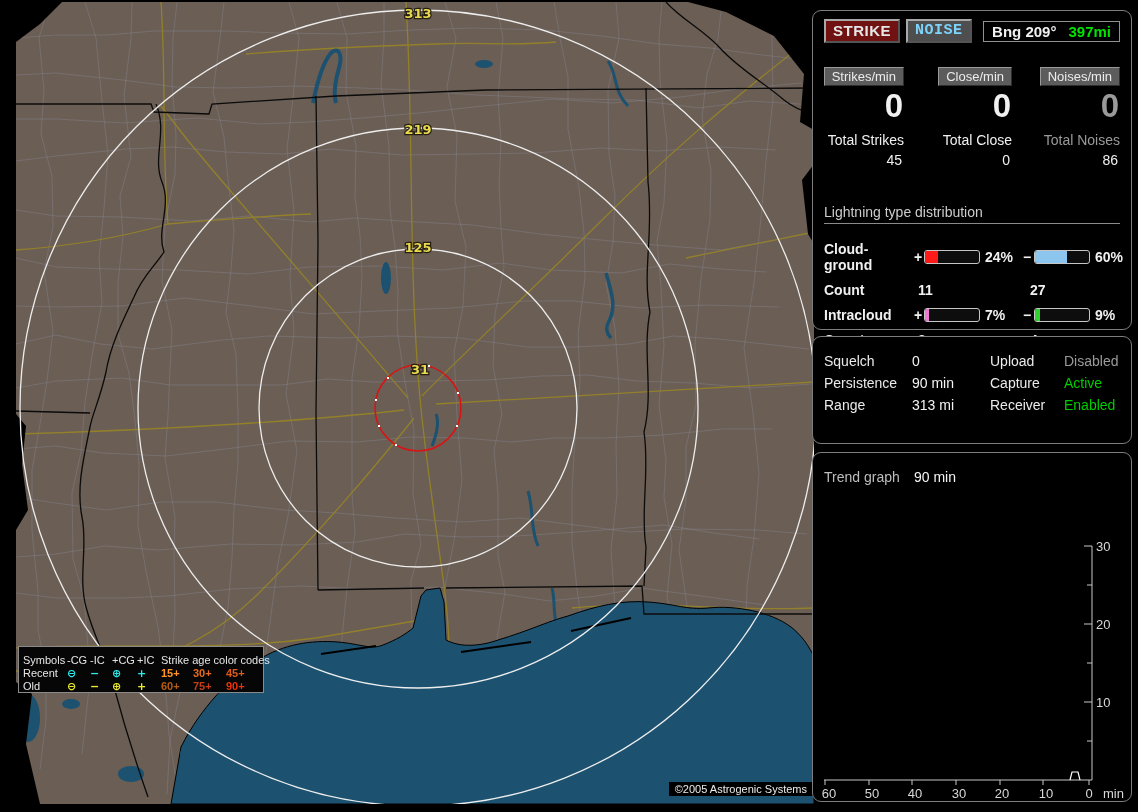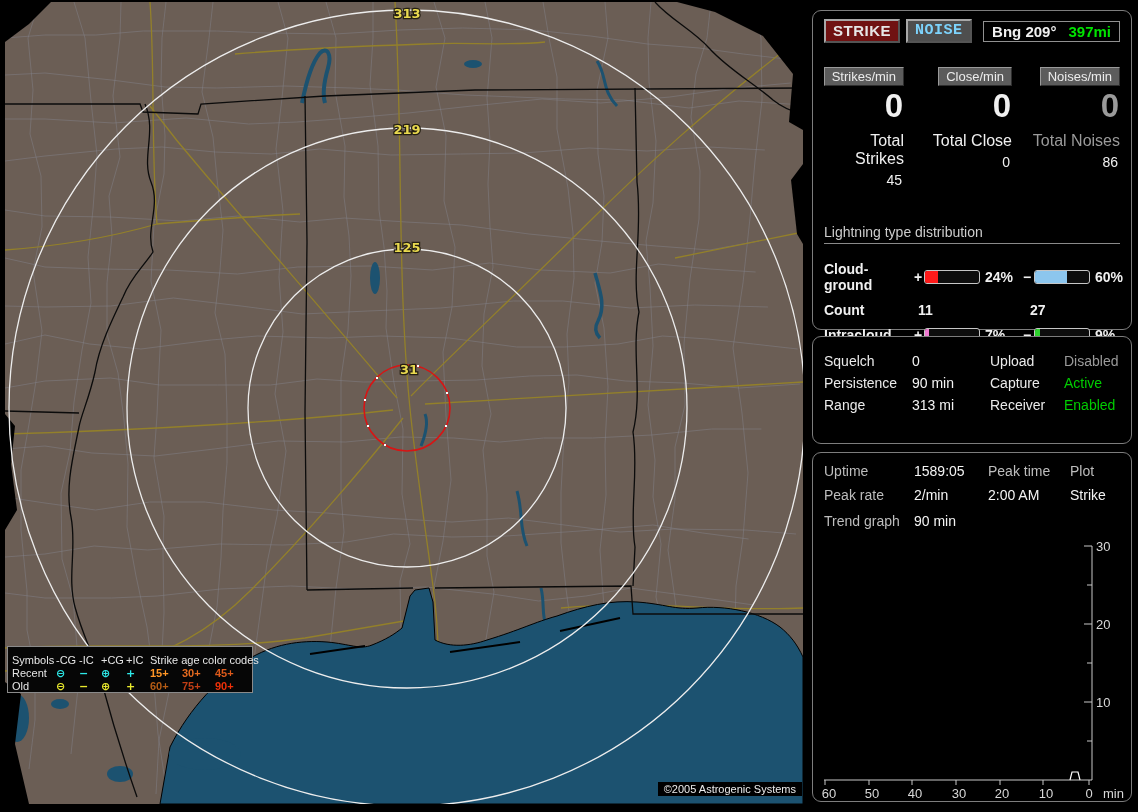--- a/index.html
+++ b/index.html
@@ -1,19 +1,19 @@
 <!DOCTYPE html>
 <html><head>
 <meta charset="utf-8">
 <style>
   html,body{margin:0;padding:0;background:#000;}
   .window{position:relative;width:1138px;height:812px;background:#000;overflow:hidden;
           font-family:"Liberation Sans","DejaVu Sans",sans-serif;color:#f0f0f0;}
   
-  .map{position:absolute;left:5px;top:2px;width:798px;height:691px;background:#14532d;}
+  .map{position:absolute;left:16px;top:2px;width:798px;height:691px;background:#14532d;}
   .map svg{position:absolute;left:0;top:0;}
   #county-mesh path{fill:none;stroke:#84848e;stroke-width:1;opacity:.45;}
   .road{stroke:#93802a;stroke-width:1.3;fill:none;}
   .river{stroke:#1c5270;fill:none;}
   .lake{fill:#1c5270;}
   .sborder{stroke:#0b0b0b;stroke-width:1.3;fill:none;}
   .island{stroke:#000;stroke-width:2;fill:none;}
   .patch{fill:#000;}
   .water{fill:#1c5270;stroke:#000;stroke-width:1;}
   .ring{fill:none;stroke:#ededed;stroke-width:1.3;}
@@ -42,21 +42,21 @@
        letter-spacing:.5px;cursor:default;}
   .btn-strike{background:#701212;color:#e6e6e6;}
   .btn-noise{background:#4e4e4e;color:#7dd3fc;font-family:Liberation Mono, monospace;}
   .bng{margin-left:auto;border:1px solid #909090;padding:1px 8px;font-weight:bold;font-size:15px;
        display:flex;gap:12px;background:#000;}
   .counters{display:grid;grid-template-columns:80px 108px 1fr;margin-top:24px;}
   .ccol{display:flex;flex-direction:column;align-items:flex-end;}
   .cbadge{font-size:13px;color:#ececec;background:#5c5c5c;padding:0 7px;line-height:17px;
           border:1px solid;border-color:#9a9a9a #2e2e2e #2e2e2e #9a9a9a;}
   .crate{font-size:33px;font-weight:bold;line-height:34px;margin-top:3px;padding-right:1px;}
-  .ctlabel{font-size:16px;margin-top:9px;text-align:right;}
+  .ctlabel{font-size:14px;margin-top:9px;}
   .ctvalue{font-size:14px;margin-top:4px;padding-right:2px;}
   .dist-hdr{margin-top:36px;color:#cdcdcd;font-size:14px;border-bottom:1px solid #8a8a8a;padding-bottom:3px;}
   .dist{display:grid;grid-template-columns:88px 12px 56px 40px 14px 56px 1fr;align-items:center;
         margin-top:17px;row-gap:9px;font-size:14px;font-weight:bold;}
   .bar{height:12px;border:1px solid #c6c6c6;border-radius:3px;background:#0d0d0d;overflow:hidden;width:54px;}
   .bar i{display:block;height:100%;}
   .pct{padding-left:5px;}
   .sign{text-align:center;}
   .span24{grid-column:2/5;padding-left:6px;}
   .span57{grid-column:5/8;padding-left:10px;}
@@ -300,31 +300,20 @@
       <div style="color: rgb(0, 204, 0);">Active</div>
 
       <div class="lbl2">Range</div>
       <div class="val">313 mi</div>
       <div class="lbl2">Receiver</div>
       <div style="color: rgb(0, 204, 0);">Enabled</div>
     </div>
   </div>
 
   <div class="box box3">
-    <div class="grid4">
-      <div class="lbl">Uptime</div>
-      <div class="val">1589:05</div>
-      <div class="lbl">Peak time</div>
-      <div class="lbl">Plot</div>
-
-      <div class="lbl">Peak rate</div>
-      <div class="val">2/min</div>
-      <div class="val">2:00 AM</div>
-      <div class="val">Strike</div>
-    </div>
     <div class="trendrow">
       <div class="lbl">Trend graph</div>
       <div class="val">90 min</div>
     </div>
 
     <svg class="graph" viewBox="0 0 316 266" width="316" height="266">
       <path class="axis" d="M277,11 L277,245 M9,245 L277,245"></path>
       <path class="axis" d="M269,11 H277 M269,89 H277 M269,167 H277"></path>
       <path class="axis" d="M272,50 H277 M272,128 H277 M272,206 H277"></path>
       <path class="axis" d="M10,245 V250 M54,245 V250 M97,245 V250 M141,245 V250 M185,245 V250 M228,245 V250 M274,245 V250"></path>

